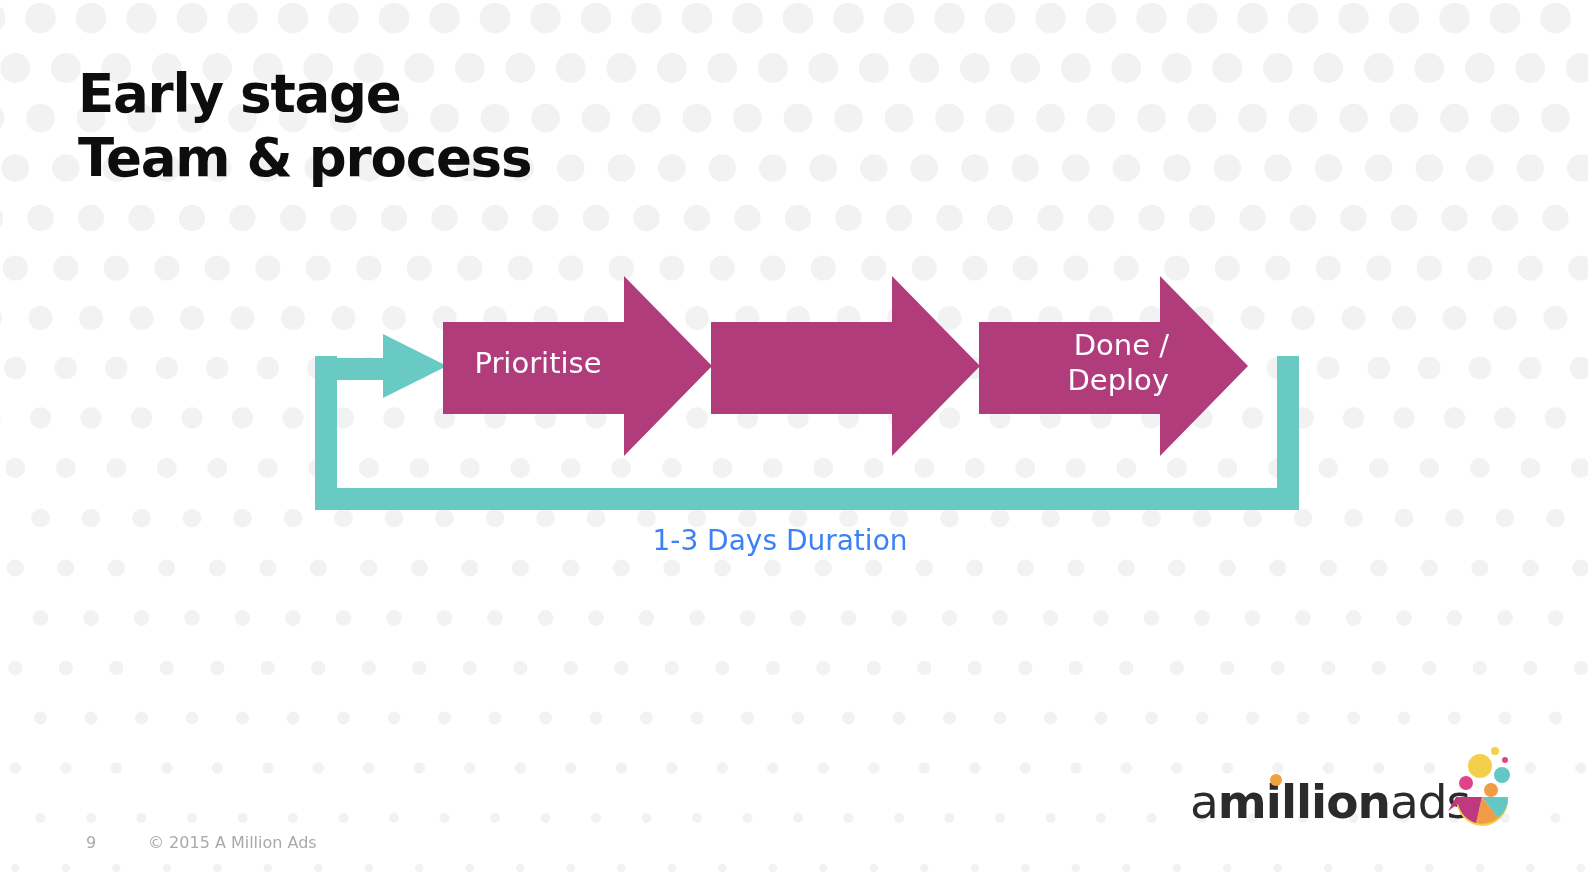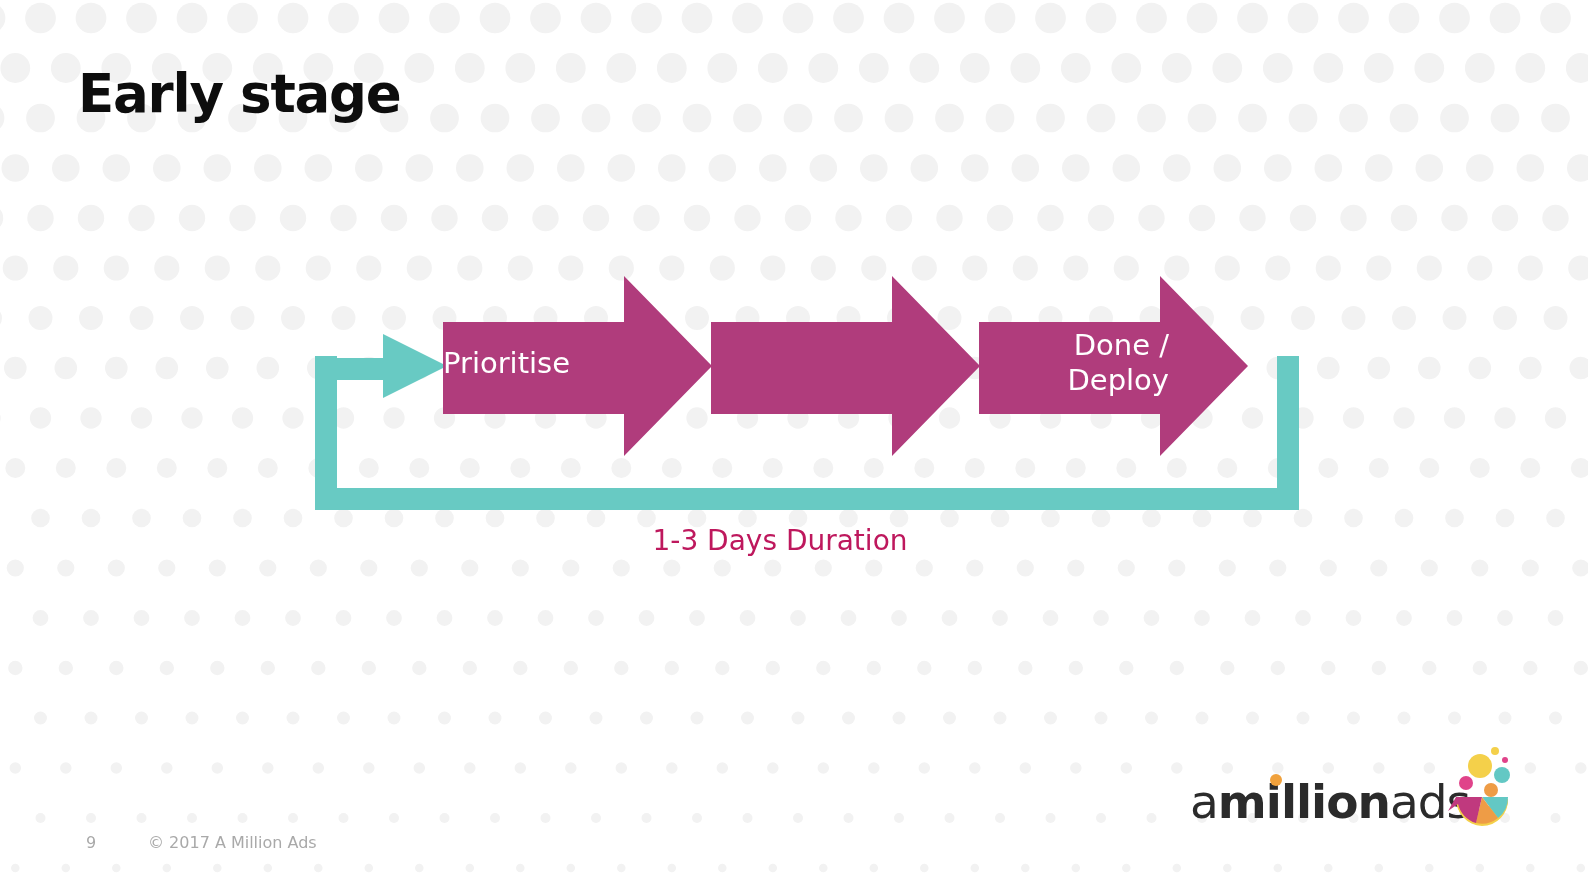--- a/index.html
+++ b/index.html
@@ -59,35 +59,36 @@
   }
 
   .chevron-label {
     position: absolute;
     z-index: 5;
     color: #ffffff;
     font-family: "DejaVu Sans", sans-serif;
     font-weight: 400;
     font-size: 29px;
     line-height: 35px;
+    text-align: center;
     white-space: pre-line;
     pointer-events: none;
   }
 
   #caption {
     position: absolute;
     z-index: 5;
     top: 524px;
     left: 0;
     width: 1588px;
     text-align: center;
     font-family: "DejaVu Sans", sans-serif;
     font-weight: 400;
     font-size: 28px;
-    color: #be185d;
+    color: #3b82f6;
   }
   #caption .caption-inner { margin-left: -28px; display: inline-block; }
 
   
   #footer {
     position: absolute;
     left: 86px;
     top: 833px;
     z-index: 6;
     display: flex;
@@ -717,20 +718,21 @@
         <circle cx="1378.8" cy="868.0" r="4.27"></circle>
         <circle cx="1429.3" cy="868.0" r="4.27"></circle>
         <circle cx="1479.8" cy="868.0" r="4.27"></circle>
         <circle cx="1530.3" cy="868.0" r="4.27"></circle>
         <circle cx="1580.8" cy="868.0" r="4.27"></circle>
       </g>
   </svg>
 
   <div id="title-block">
     <div class="title-line">Early stage</div>
+    <div class="title-line">Team &amp; process</div>
   </div>
 
   <svg id="diagram" viewBox="0 0 1588 886" width="1588" height="886">
 
     <path fill="#68CAC3" d="M 1299 356
              L 1299 510
              L 315 510
              L 315 356
              L 337 356
              L 337 488
@@ -780,21 +782,21 @@
 
   <div class="chevron-label" style="left:979px; top:328px; width:190px; text-align:right; padding-left:60px; box-sizing:border-box;">Done /
 Deploy</div>
 
   <div id="caption">
     <span class="caption-inner">1-3 Days Duration</span>
   </div>
 
   <div id="footer">
     <span class="page-num">9</span>
-    <span class="copyright">© 2017 A Million Ads</span>
+    <span class="copyright">© 2015 A Million Ads</span>
   </div>
 
   <div id="logo">
     <div id="logo-wordmark">
       <span class="lw-light">a</span><span class="lw-bold">million</span><span class="lw-light">ads</span>
     </div>
 
     <svg style="position:absolute; left:78px; top:30px;" width="16" height="16" viewBox="0 0 16 16">
       <circle cx="8" cy="8" r="6" fill="#F0A13C"></circle>
     </svg>

